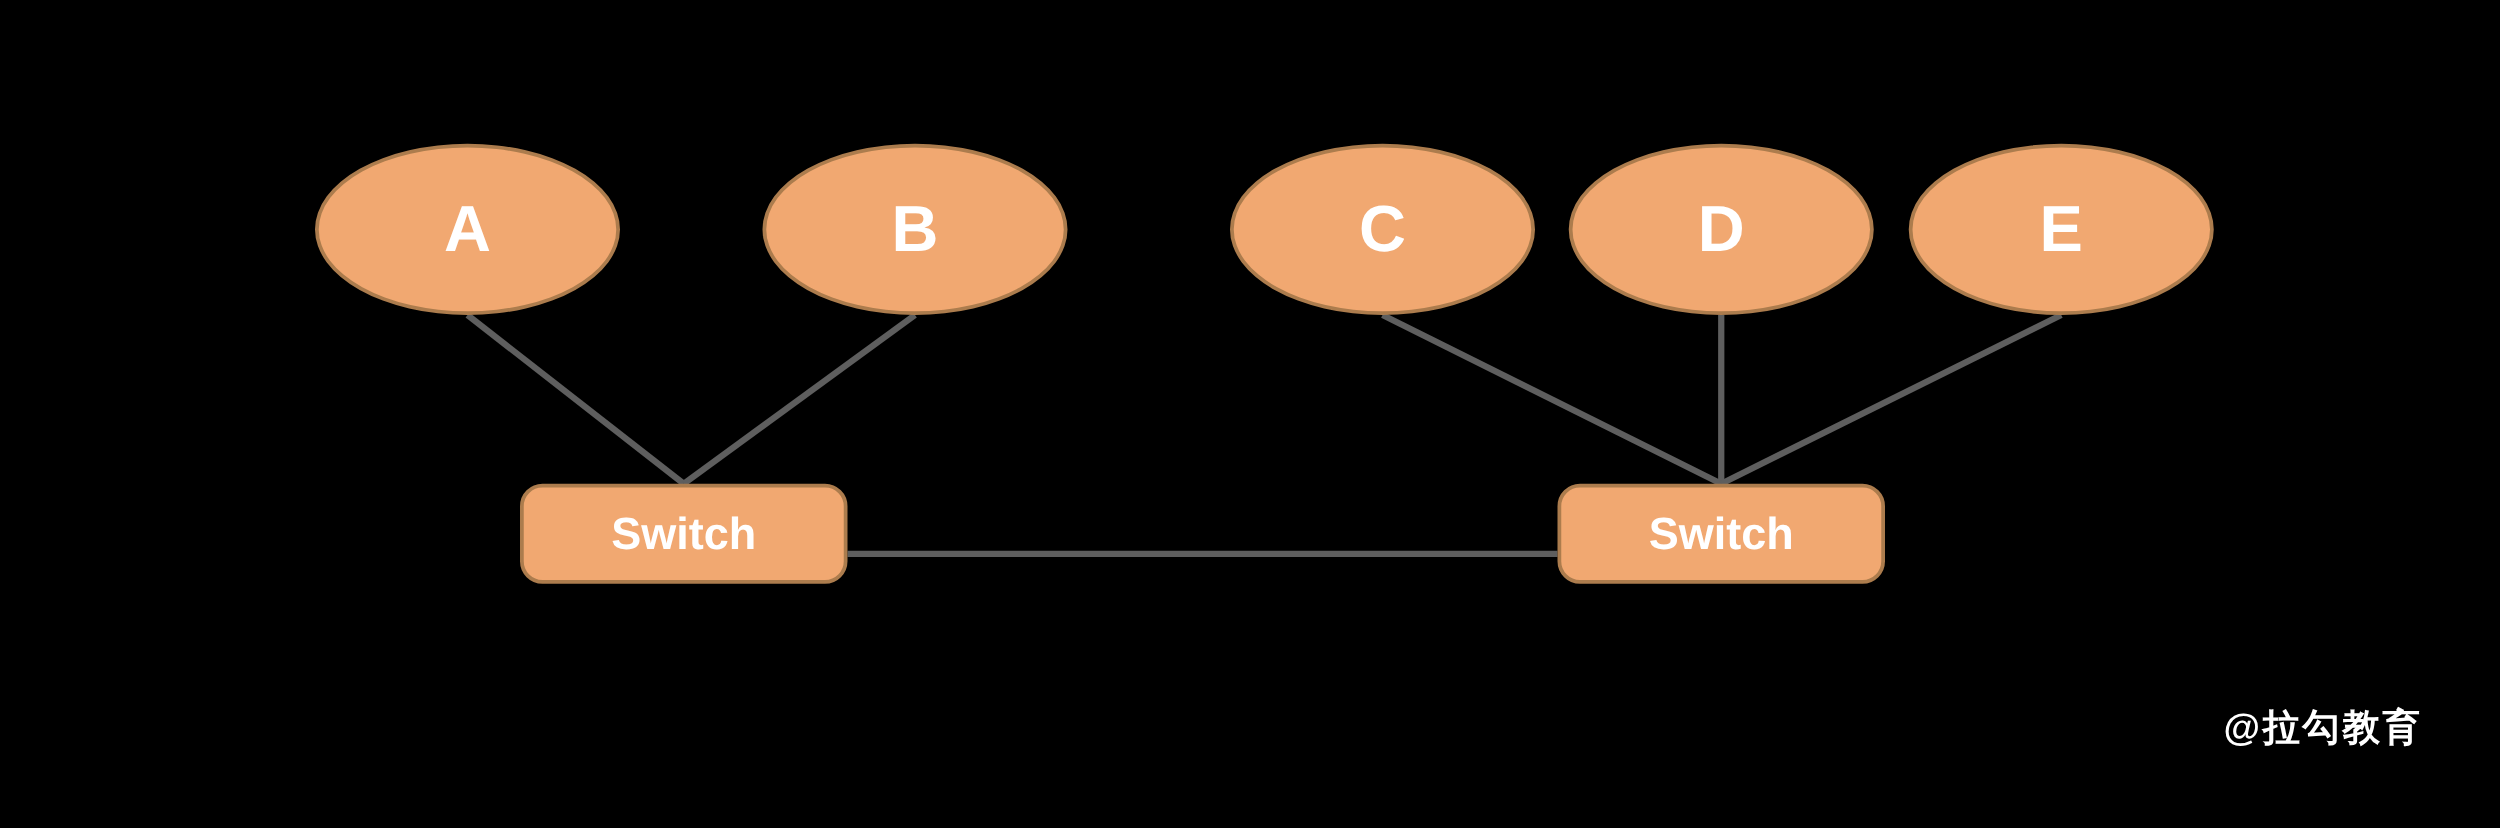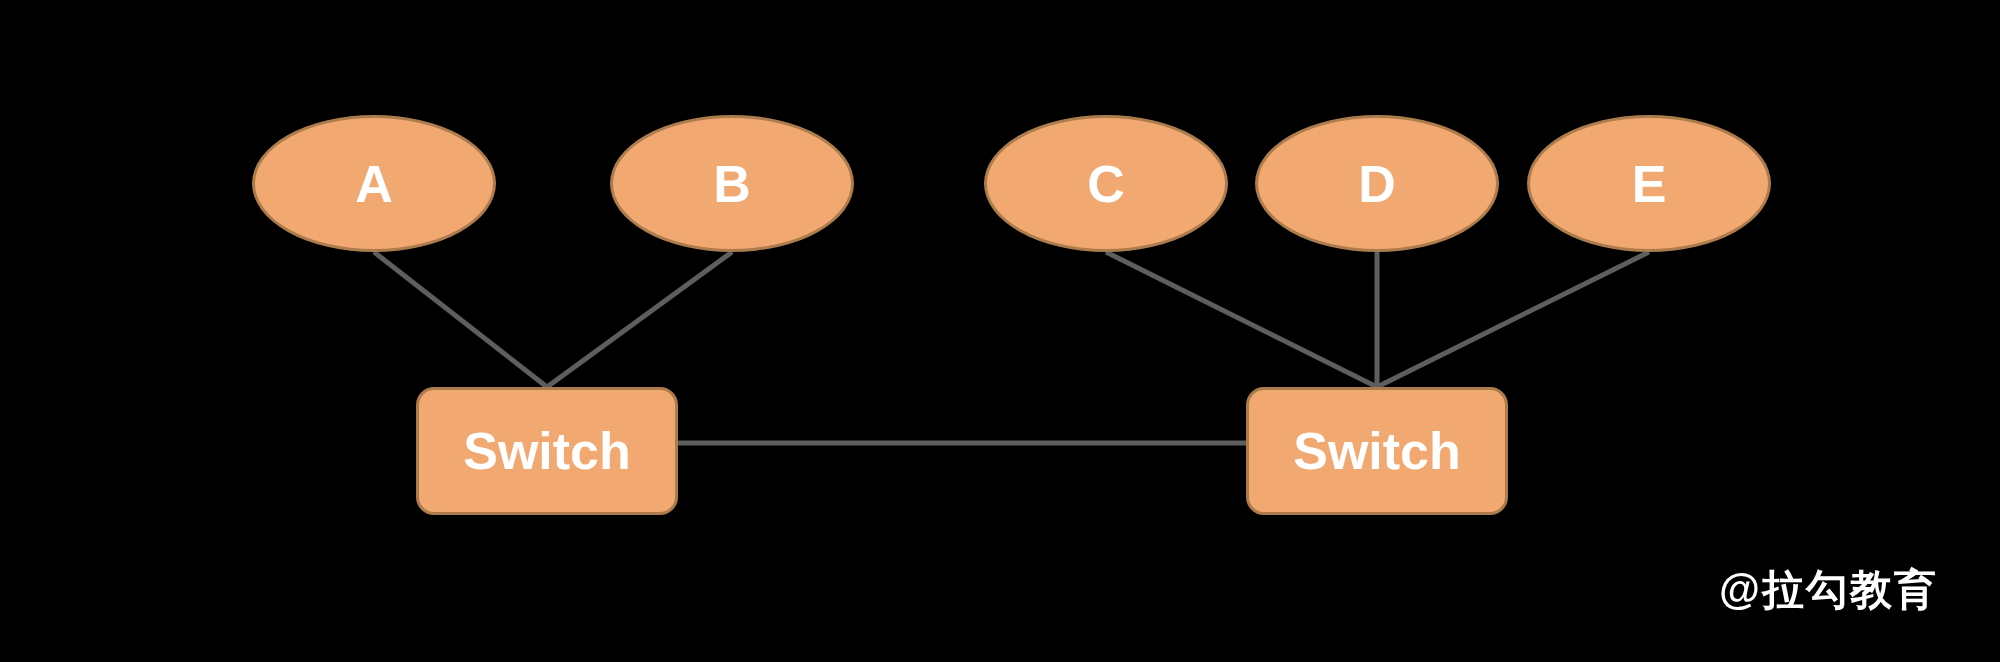--- a/index.html
+++ b/index.html
@@ -26,30 +26,30 @@
     text-align: center;
   }
   .host {
     width: 244px;
     height: 137px;
     border-radius: 50%;
     font-size: 52px;
   }
   .switch {
     width: 262px;
-    height: 128px;
+    height: 80px;
     border-radius: 18px;
-    font-size: 52px;
+    font-size: 36px;
   }
   .watermark {
     position: absolute;
     right: 62px;
     top: 562px;
     color: var(--text, #FFFFFF);
-    font-size: 42px;
+    font-size: 30px;
     font-weight: bold;
     letter-spacing: 2px;
     white-space: nowrap;
   }
 </style>
 </head>
 <body>
 
 <div class="stage">
 

